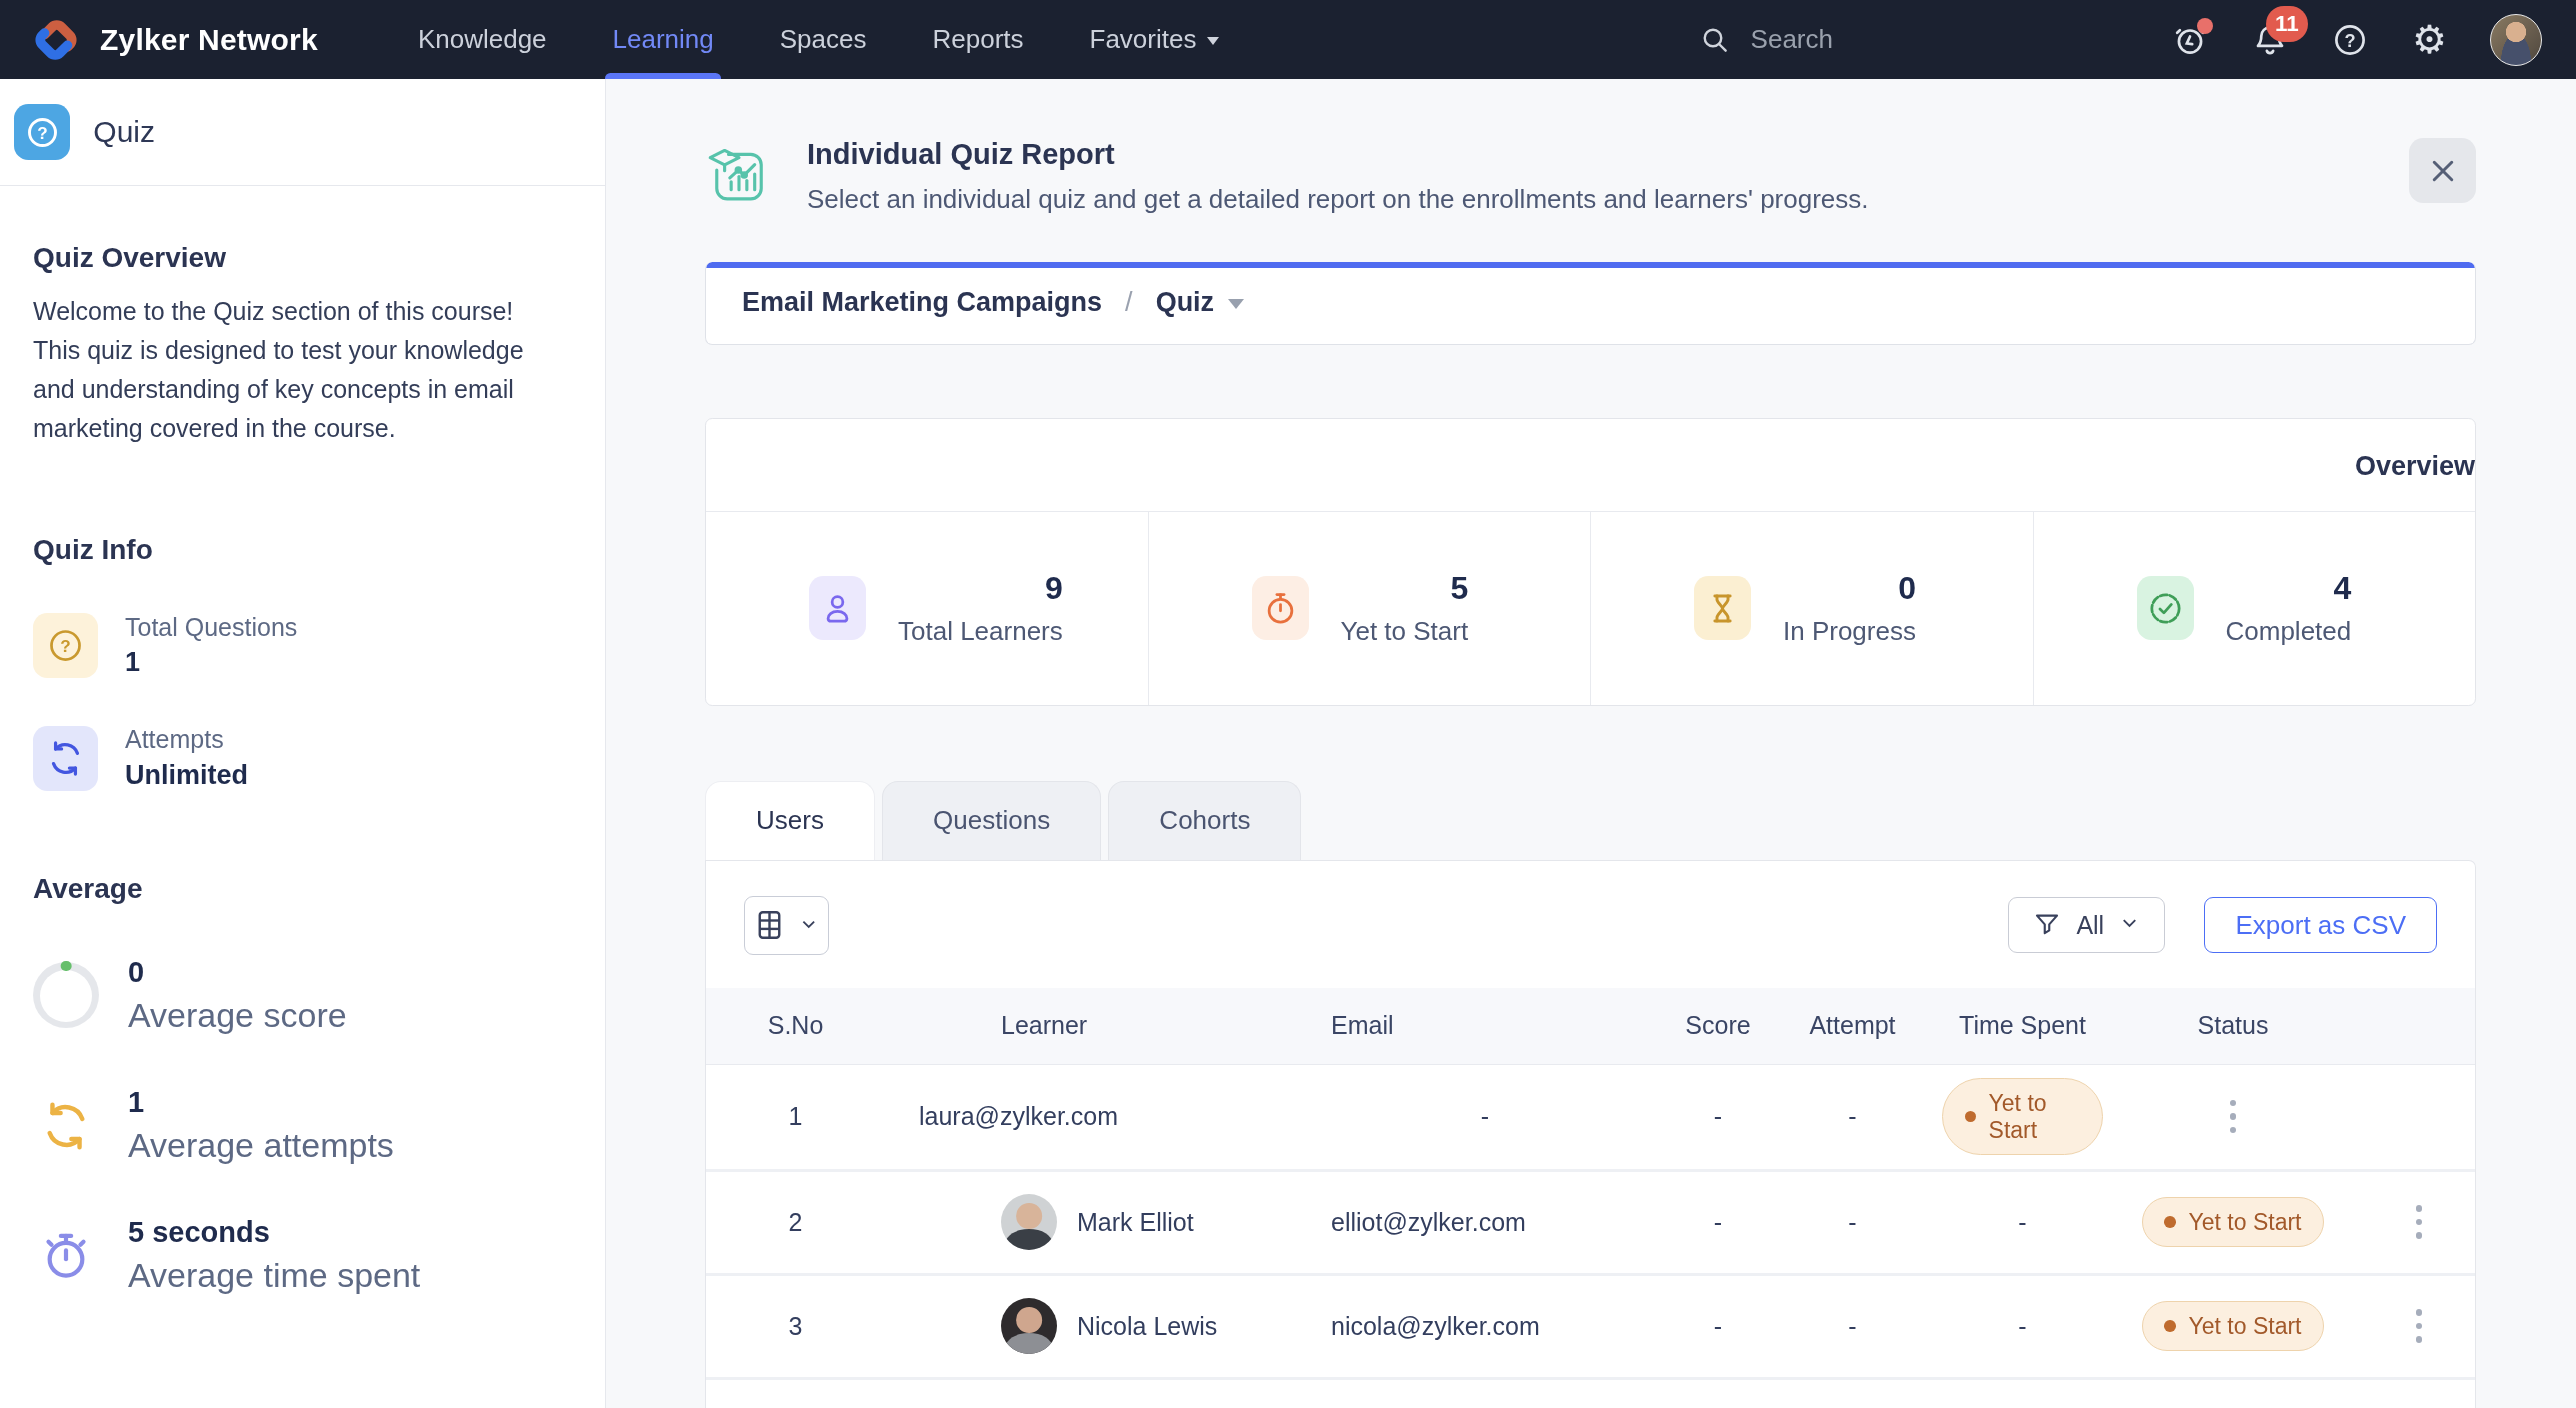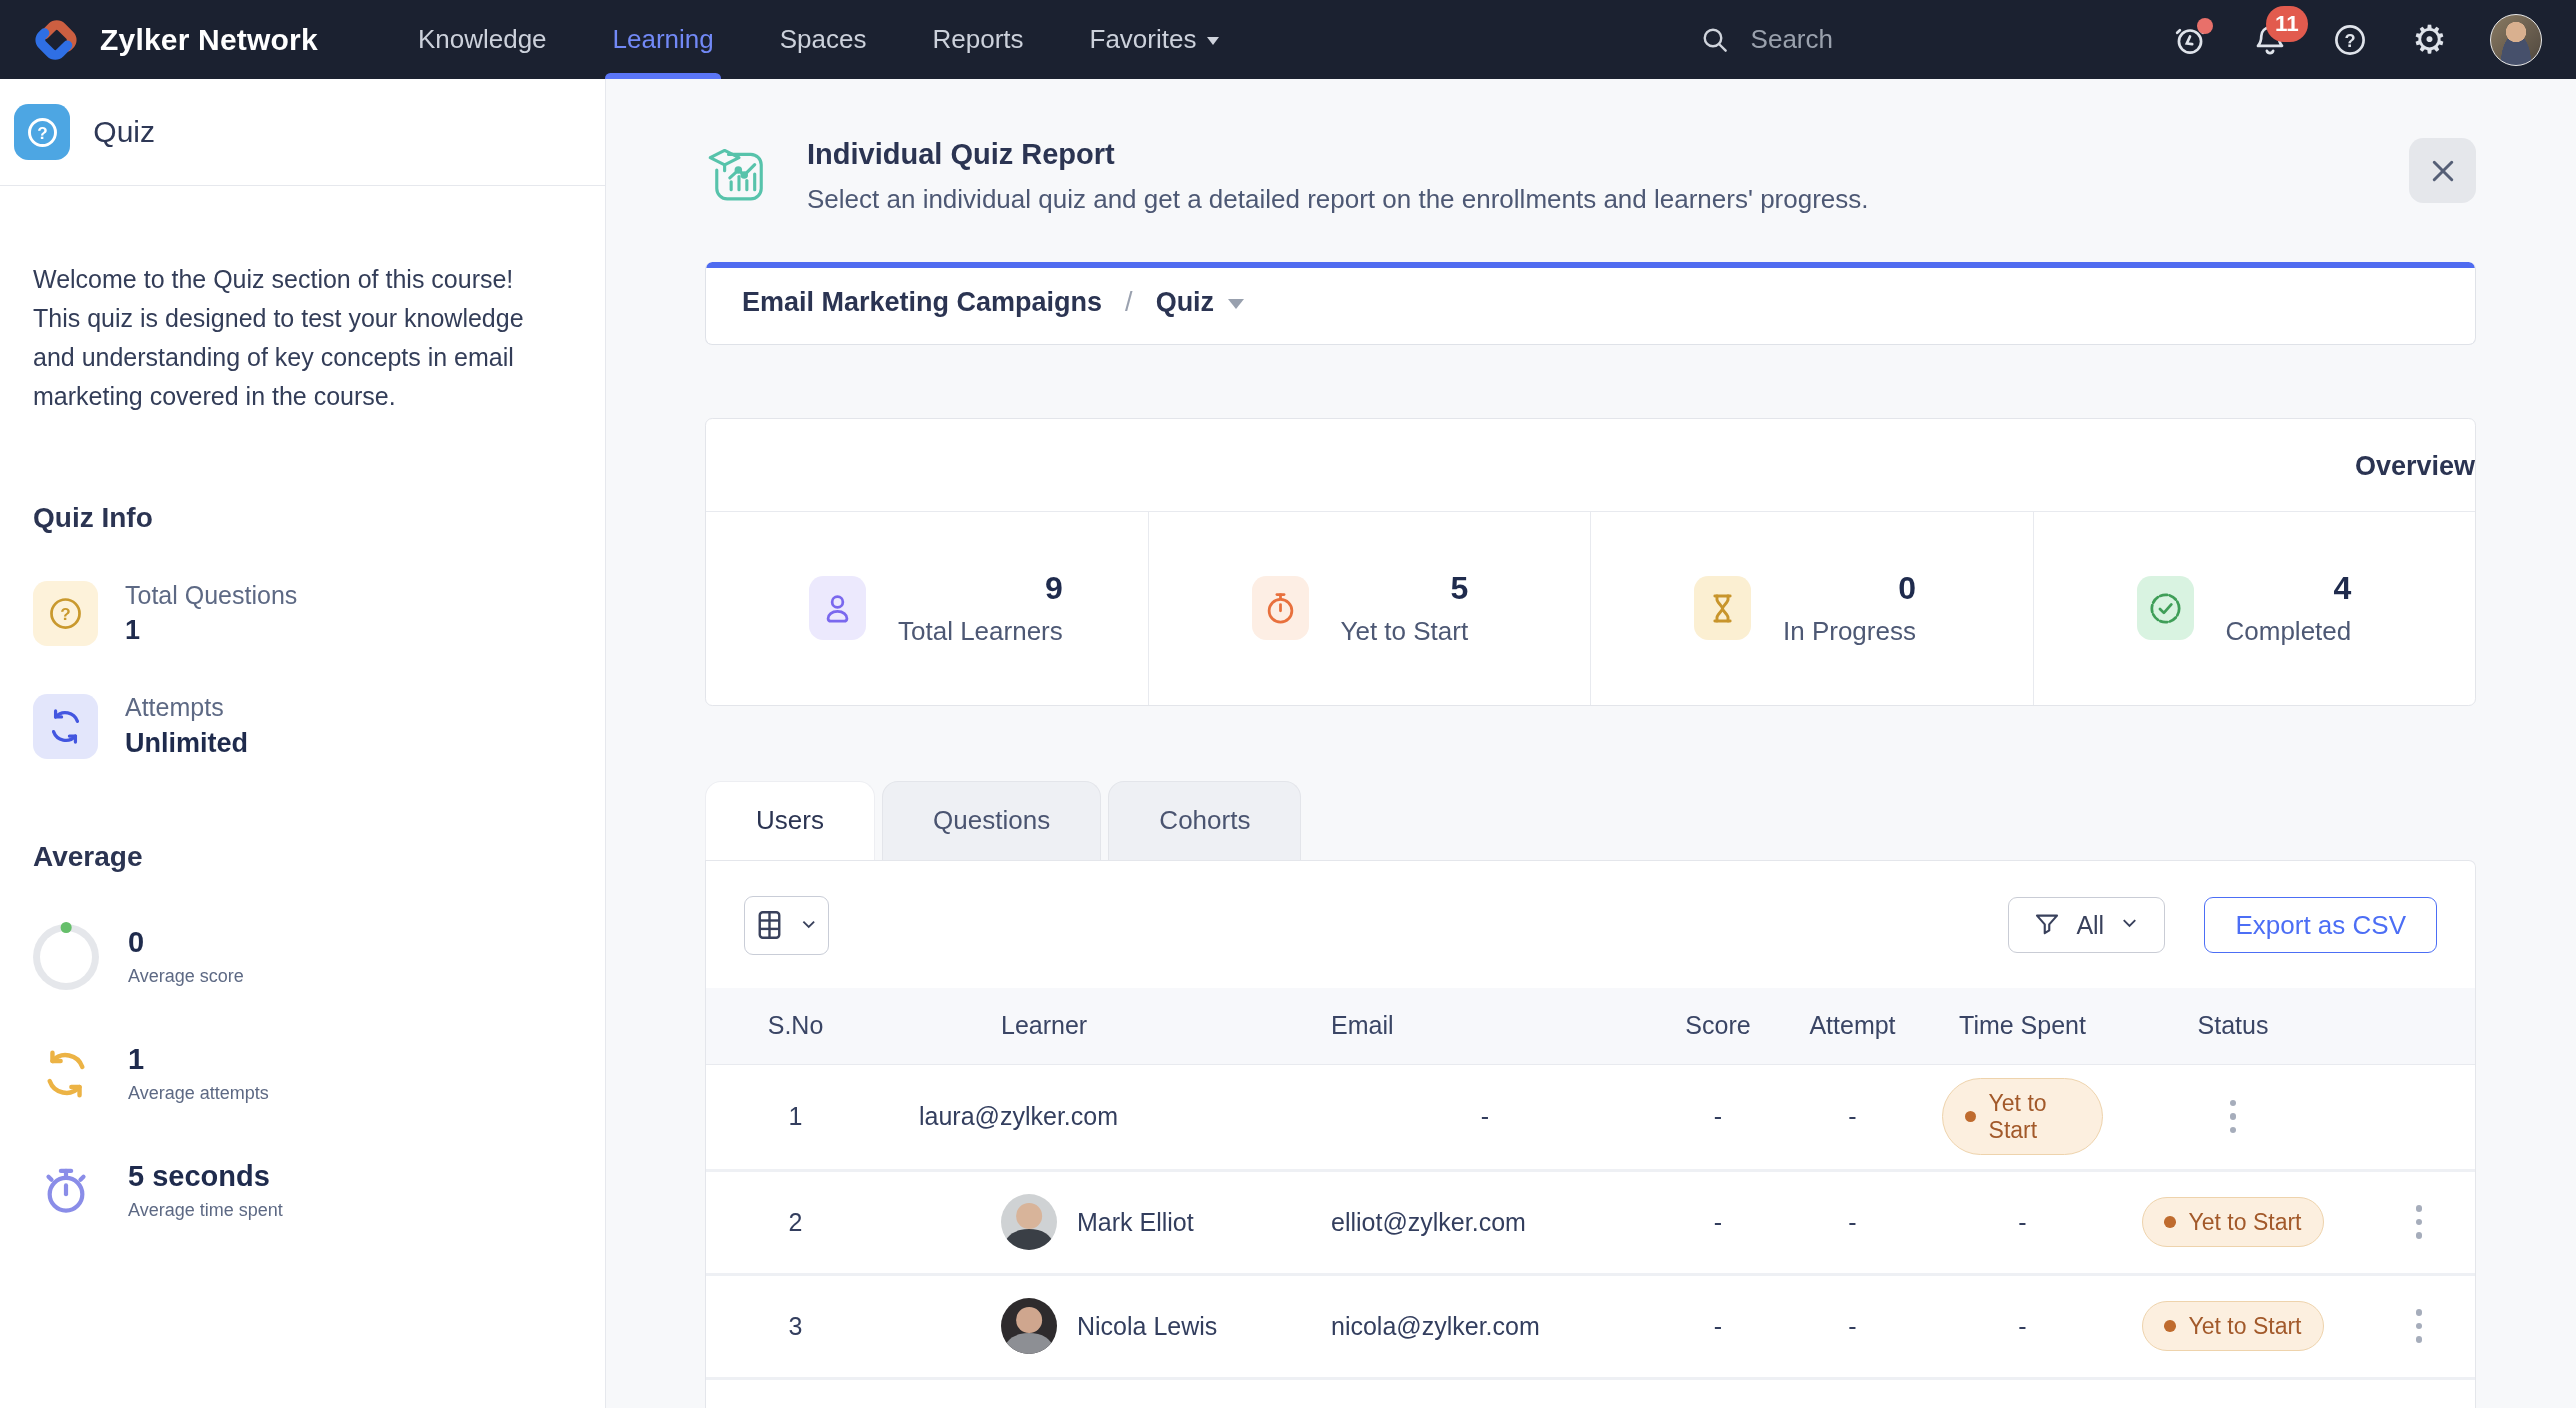--- a/index.html
+++ b/index.html
@@ -53,21 +53,21 @@
   .avg-item { display:flex; align-items:center; gap:29px; margin-top:51px; min-height:66px; }
   .avg-item:first-of-type { margin-top:34px; }
   .ring-wrap { position:relative; width:66px; height:66px; flex:none; }
   .ring { width:66px; height:66px; border-radius:50%; background:#e5e7eb; }
   .ring-wrap::after { content:''; position:absolute; left:7.2px; top:7.2px; width:52px; height:52px; border-radius:50%; background:#ffffff; }
   .ring-dot { position:absolute; left:50%; top:-1.8px; transform:translateX(-50%); width:10.7px; height:10.7px; border-radius:50%; background:#66bf6b; z-index:2; }
   .avg-icon { width:66px; height:66px; flex:none; display:flex; align-items:center; justify-content:center; }
   .avg-icon svg { width:56px; height:56px; }
   .avg-value { font-size:29px; font-weight:700; color:#1f2b4d; }
   .avg-suffix { font-size:21.5px; font-weight:700; color:#3c4662; }
-  .avg-label { font-size:18px; color:#5d6984; margin-top:7.2px; }
+  .avg-label { font-size:34px; color:#5d6984; margin-top:7.2px; }
 
   
   .main { flex:1; padding:0 100px 12px 99px; }
   .report-header { margin-top:59px; display:flex; align-items:flex-start; }
   .rh-icon { width:68px; height:72px; margin-right:34px; flex:none; }
   .rh-title { font-size:29px; font-weight:700; color:#2b3452; }
   .rh-sub { font-size:26px; color:#4d5874; margin-top:12.5px; }
   .close-btn { margin-left:auto; width:67px; height:65px; border-radius:14.3px; background:#e5e7eb; display:flex; align-items:center; justify-content:center; cursor:pointer; }
   .close-btn svg { width:30px; height:30px; }
 
@@ -208,20 +208,21 @@
       <div class="quiz-head">
         <div class="quiz-tile">
           <svg viewBox="0 0 24 24" fill="none" stroke="#ffffff" stroke-width="1.8">
               <circle cx="12" cy="12" r="8"></circle>
               <text x="12" y="15.8" text-anchor="middle" font-size="10.5" fill="#ffffff" stroke="none" font-family="Liberation Sans, sans-serif" font-weight="bold">?</text>
             </svg>
         </div>
         <span class="quiz-title">Quiz</span>
       </div>
       <div class="side-scroll">
+        <div class="side-h">Quiz Overview</div>
         <p class="side-para">Welcome to the Quiz section of this course! This quiz is designed to test your knowledge and understanding of key concepts in email marketing covered in the course.</p>
 
         <div class="side-h avg-h" style="margin-top:86px;">Quiz Info</div>
         <div class="info-item">
           <div class="info-tile amber">
             <svg viewBox="0 0 24 24" fill="none" stroke="#c9992e" stroke-width="1.6">
                 <circle cx="12" cy="12" r="8.2"></circle>
                 <text x="12" y="15.6" text-anchor="middle" font-size="10" fill="#c9992e" stroke="none" font-family="Liberation Sans, sans-serif" font-weight="bold">?</text>
               </svg>
           </div>

